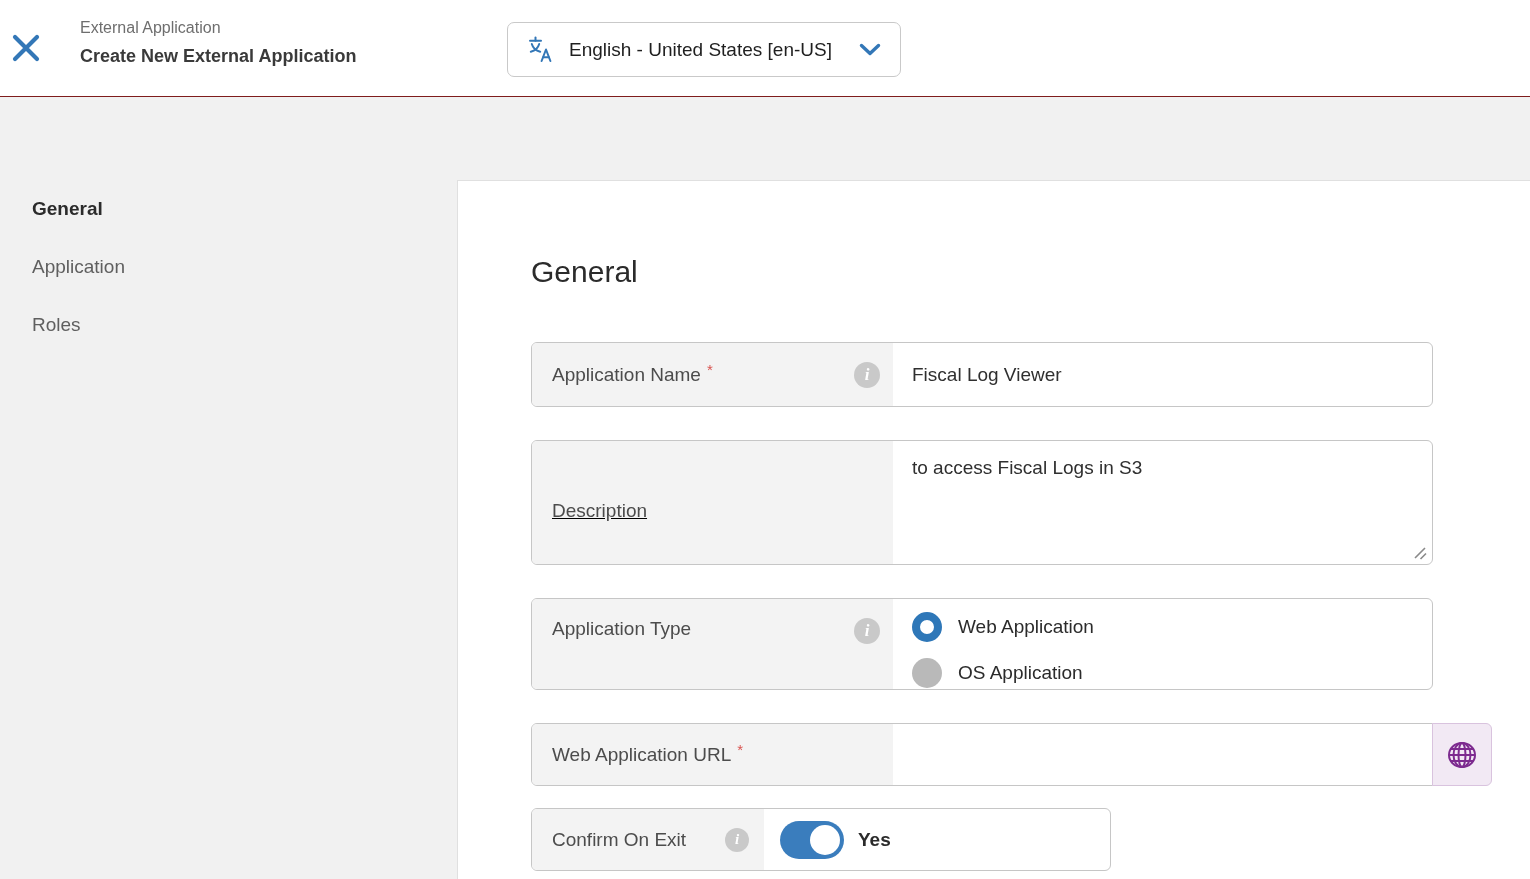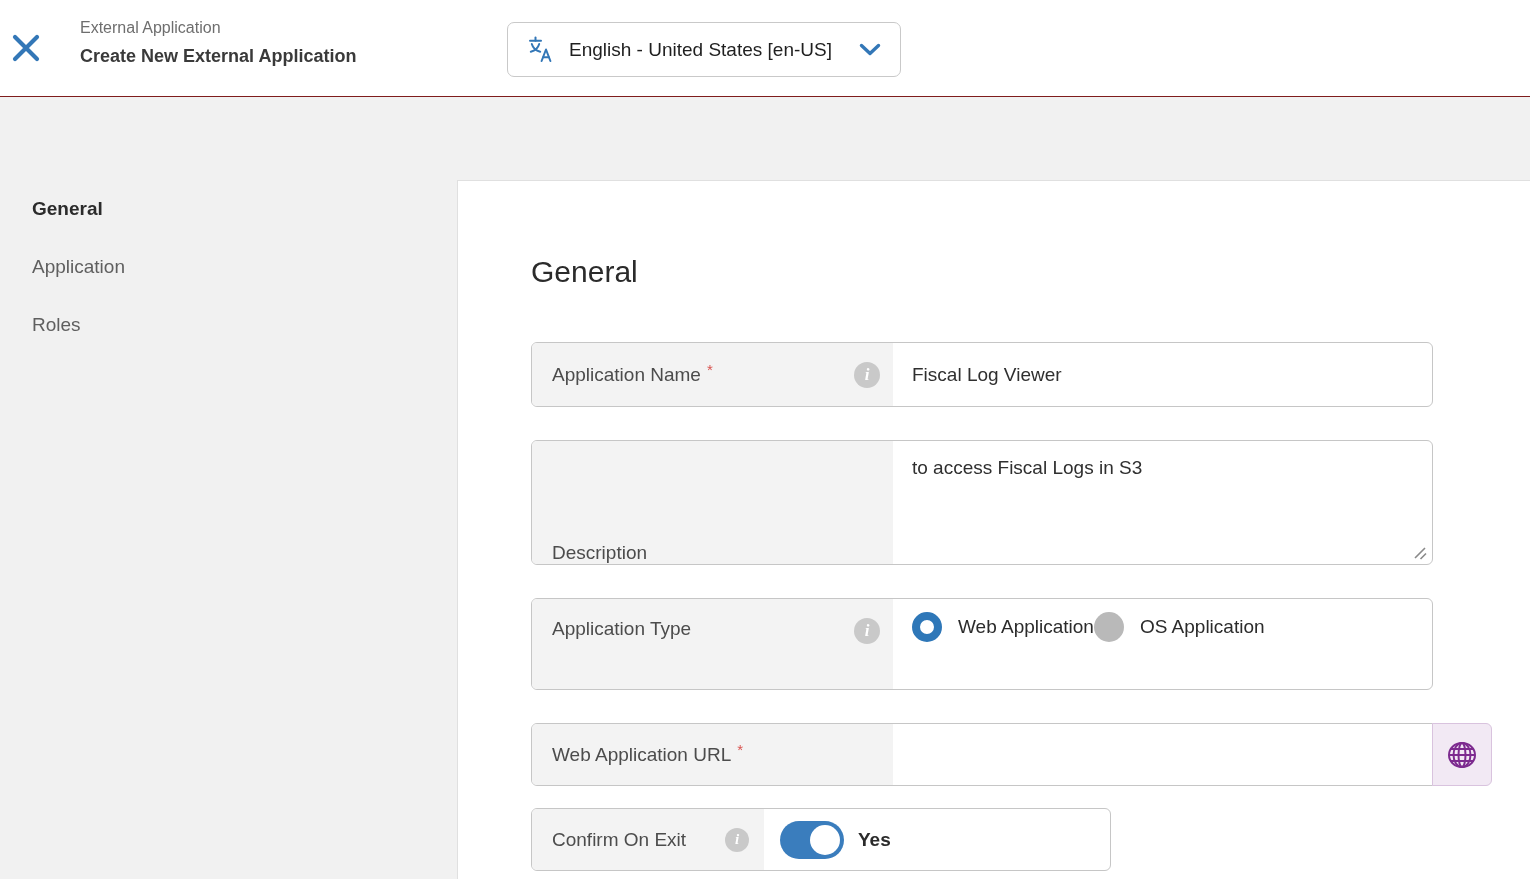--- a/index.html
+++ b/index.html
@@ -34,27 +34,27 @@
   .f-label { width:361px; background:#f3f3f3; display:flex; align-items:center; padding:0 13px 0 20px; border-radius:5px 0 0 5px; }
   .f-label .lbl { font-size:19px; color:#4c4c4c; }
   .req { color:#d9534f; font-size:15px; margin-left:6px; position:relative; top:-5px; }
   .info-icon { margin-left:auto; width:26px; height:26px; min-width:26px; border-radius:50%; background:#c9c9c9; color:#fff; display:flex; align-items:center; justify-content:center; font-family:"Liberation Serif","DejaVu Serif",serif; font-style:italic; font-weight:700; font-size:17px; cursor:pointer; }
   .f-value { flex:1; display:flex; align-items:center; padding-left:19px; font-size:19px; color:#2f2f2f;text-align:center; }
 
   
   .field.name { height:65px; }
 
   .field.desc { height:125px; }
-  .field.desc .f-label { align-items:flex-end; padding-top:16px; }
+  .field.desc .f-label { align-items:center; padding-top:16px;text-decoration:underline; }
   .field.desc .f-value { align-items:flex-start; padding-top:16px; position:relative; }
   .resize-handle { position:absolute; right:5px; bottom:4px; cursor:nwse-resize; display:flex; }
 
   .field.apptype { height:92px; }
   .field.apptype .f-label { align-items:flex-start; padding-top:19px; }
-  .field.apptype .f-value { flex-direction:row; align-items:flex-start; justify-content:flex-start; padding-top:12px; row-gap:14px; }
+  .field.apptype .f-value { flex-direction:column; align-items:flex-start; justify-content:flex-start; padding-top:12px; row-gap:14px; }
   .radio-row { display:flex; align-items:center; height:32px; cursor:pointer; }
   .radio { width:30px; height:30px; border-radius:50%; }
   .radio.selected { background:#fff; border:8px solid #2e77b8; }
   .radio.unselected { background:#b9b9b9; }
   .radio-lbl { margin-left:16px; font-size:19px; color:#2b2b2b; }
 
   .url-row { display:flex; margin-bottom:22px; }
   .field.url { height:63px; margin-bottom:0; border-radius:6px 0 0 6px; }
   .field.url .f-label { border-radius:5px 0 0 5px; }
   .url-input { flex:1; border:none; outline:none; font-size:19px; color:#2f2f2f; padding-left:19px; background:transparent; font-family:inherit; }

